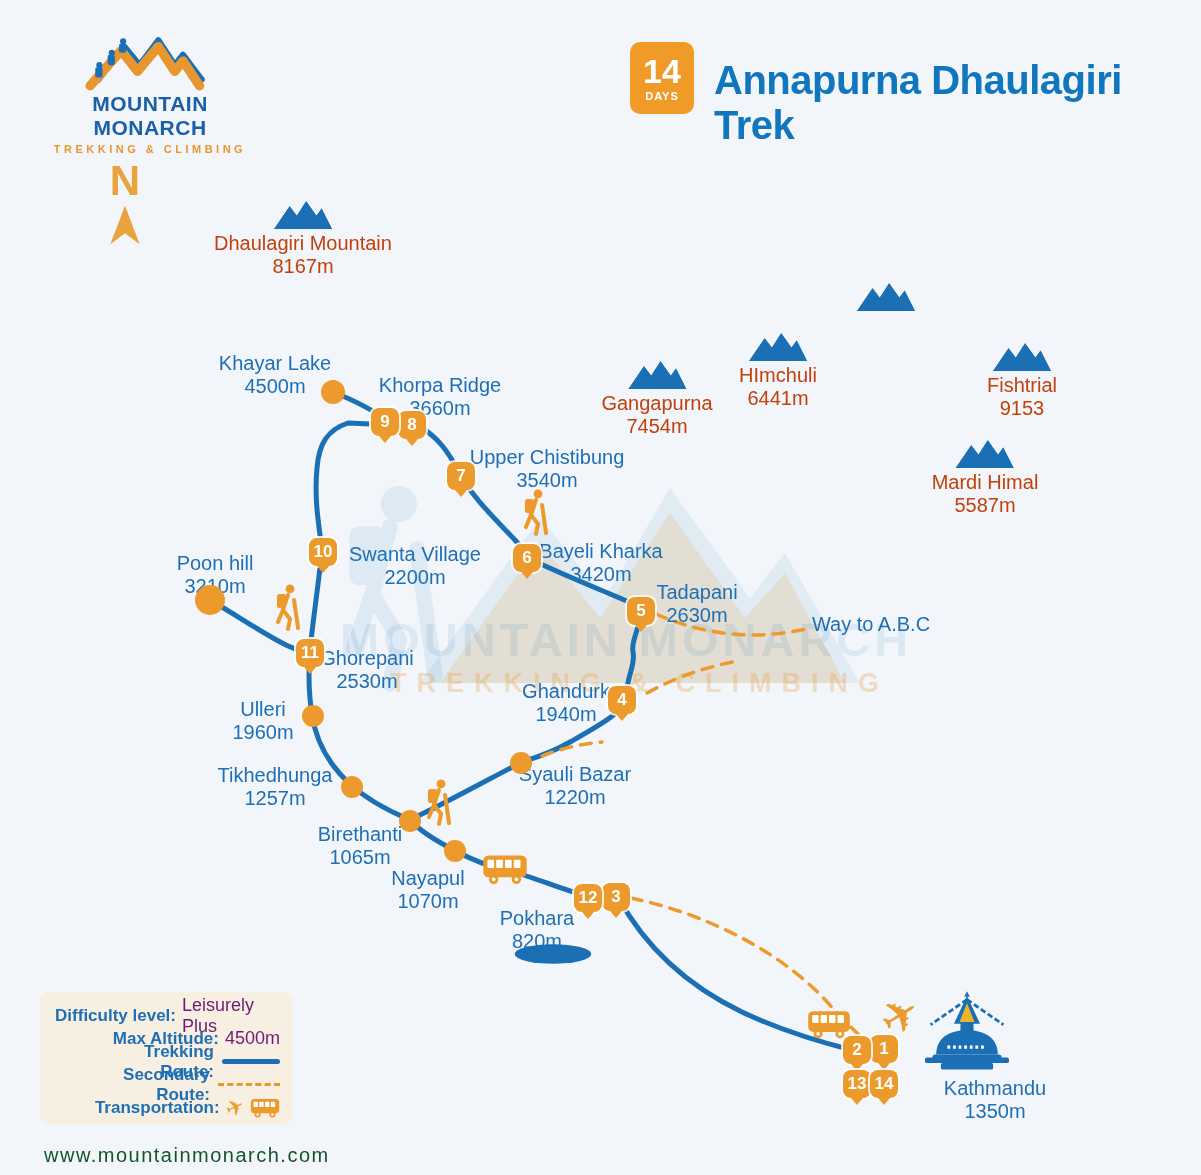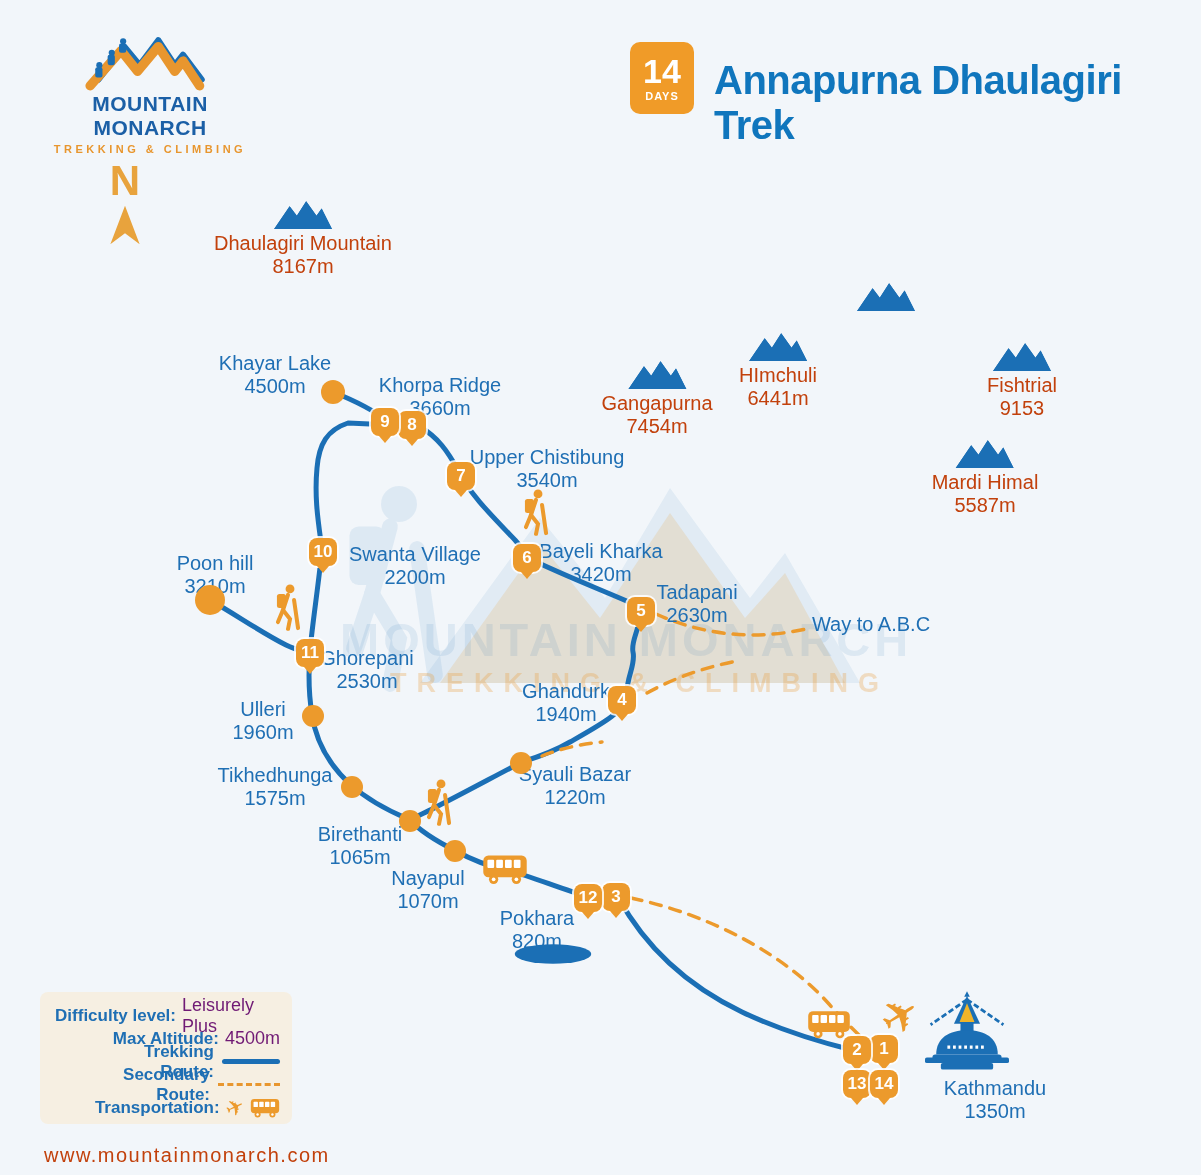--- a/index.html
+++ b/index.html
@@ -47,21 +47,21 @@
   .legend{position:absolute;left:40px;top:992px;width:252px;height:132px;background:#f6efe2;border-radius:8px;
     padding:14px 12px 10px 8px;box-sizing:border-box;}
   .legend-row{display:flex;align-items:center;margin-bottom:4px;height:19px;justify-content:flex-end;}
   .legend-label{width:128px;text-align:right;color:#1f6fb4;font-size:17px;font-weight:bold;flex:none;}
   .legend-value{margin-left:6px;color:#701a75;font-size:18px;}
   .legend-line-solid{width:58px;height:5px;background:#1b6fb5;border-radius:3px;margin-left:8px;}
   .legend-line-dashed{width:62px;border-top:3px dashed #e8962e;margin-left:8px;}
   .legend-trans{display:flex;align-items:center;margin-left:6px;gap:6px;}
   .legend-plane{font-size:22px;color:#ec9a2c;transform:rotate(-25deg);display:inline-block;line-height:1;}
 
-  .footer-url{position:absolute;left:44px;top:1144px;color:#c2410c;font-size:20px;letter-spacing:1.5px;}
+  .footer-url{position:absolute;left:44px;top:1144px;color:#14532d;font-size:20px;letter-spacing:1.5px;}
   svg{display:block;}
   #routes{position:absolute;left:0;top:0;}
 </style>
 </head>
 <body>
 
 <div id="stage">
 
   <div class="logo-wrap">
     <svg width="170" height="62" viewBox="0 0 160 60" style="margin:0 auto;">
@@ -166,21 +166,21 @@
       <div class="loc" style="left: 440px; top: 374px; position: absolute;"><span>Khorpa Ridge</span><span class="elev">3660m</span></div>
       <div class="loc" style="left: 547px; top: 446px; position: absolute;"><span>Upper Chistibung</span><span class="elev">3540m</span></div>
       <div class="loc" style="left: 601px; top: 540px; position: absolute;"><span>Bayeli Kharka</span><span class="elev">3420m</span></div>
       <div class="loc" style="left: 697px; top: 581px; position: absolute;"><span>Tadapani</span><span class="elev">2630m</span></div>
       <div class="loc" style="left: 566px; top: 680px; position: absolute;"><span>Ghandurk</span><span class="elev">1940m</span></div>
       <div class="loc" style="left: 575px; top: 763px; position: absolute;"><span>Syauli Bazar</span><span class="elev">1220m</span></div>
       <div class="loc" style="left: 415px; top: 543px; position: absolute;"><span>Swanta Village</span><span class="elev">2200m</span></div>
       <div class="loc" style="left: 215px; top: 552px; position: absolute;"><span>Poon hill</span><span class="elev">3210m</span></div>
       <div class="loc" style="left: 367px; top: 647px; position: absolute;"><span>Ghorepani</span><span class="elev">2530m</span></div>
       <div class="loc" style="left: 263px; top: 698px; position: absolute;"><span>Ulleri</span><span class="elev">1960m</span></div>
-      <div class="loc" style="left: 275px; top: 764px; position: absolute;"><span>Tikhedhunga</span><span class="elev">1575m</span></div>
+      <div class="loc" style="left: 275px; top: 764px; position: absolute;"><span>Tikhedhunga</span><span class="elev">1257m</span></div>
       <div class="loc" style="left: 360px; top: 823px; position: absolute;"><span>Birethanti</span><span class="elev">1065m</span></div>
       <div class="loc" style="left: 428px; top: 867px; position: absolute;"><span>Nayapul</span><span class="elev">1070m</span></div>
       <div class="loc" style="left: 537px; top: 907px; position: absolute;"><span>Pokhara</span><span class="elev">820m</span></div>
       <div class="loc" style="left: 965px; top: 1077px; position: absolute; margin-left: 30px;"><span>Kathmandu</span><span class="elev">1350m</span></div>
       <div class="dot" style="left: 333px; top: 392px; position: absolute; width: 24px; height: 24px;"></div>
       <div class="dot" style="left: 210px; top: 600px; position: absolute; width: 30px; height: 30px;"></div>
       <div class="dot" style="left: 313px; top: 716px; position: absolute; width: 22px; height: 22px;"></div>
       <div class="dot" style="left: 352px; top: 787px; position: absolute; width: 22px; height: 22px;"></div>
       <div class="dot" style="left: 410px; top: 821px; position: absolute; width: 22px; height: 22px;"></div>
       <div class="dot" style="left: 455px; top: 851px; position: absolute; width: 22px; height: 22px;"></div>

